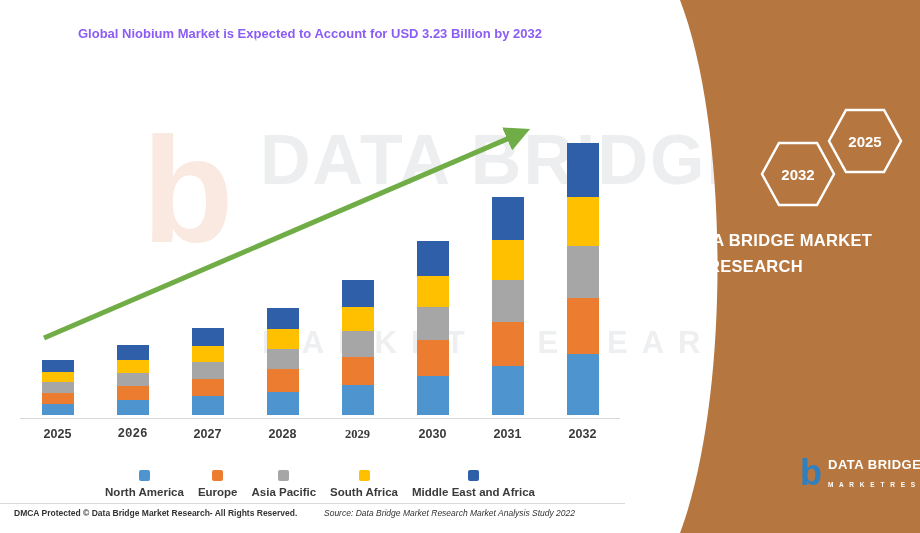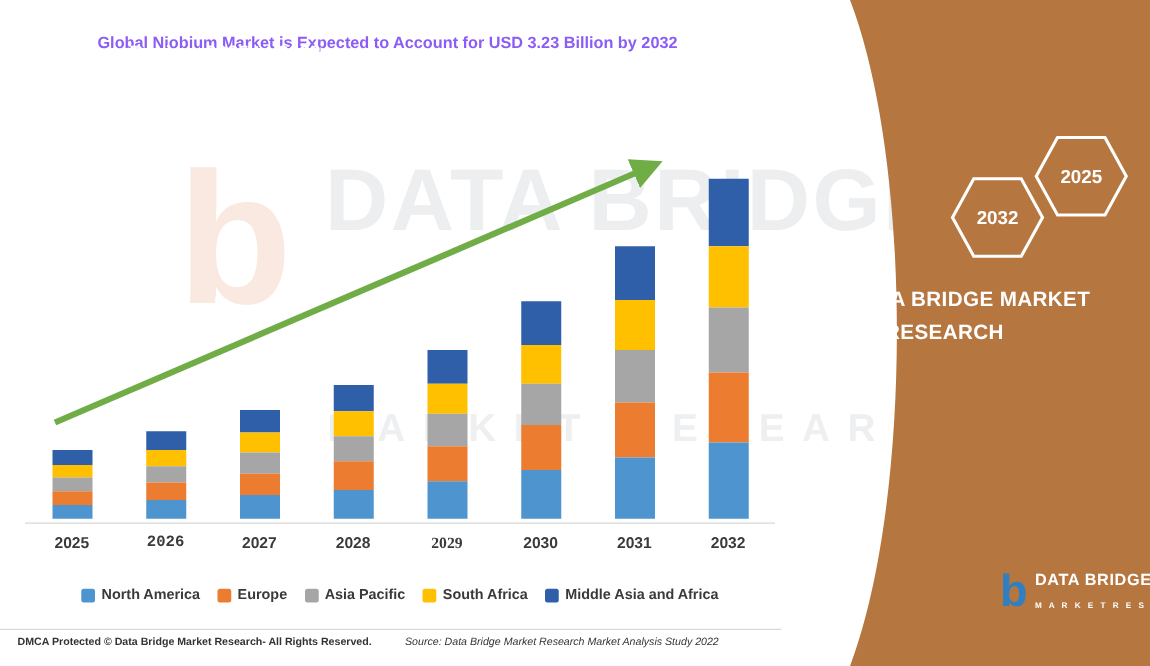--- a/index.html
+++ b/index.html
@@ -207,20 +207,21 @@
     align-items: center;
     gap: 14px;
   }
   .legend-item {
     display: flex;
     align-items: center;
     gap: 5px;
     font-size: 11.5px;
     font-weight: bold;
     color: #3a3a3a;
+    flex-direction: column;
   }
   .legend-swatch {
     width: 11px;
     height: 11px;
     border-radius: 2px;
     display: inline-block;
   }
 
   
   #footer-line {
@@ -387,21 +388,21 @@
       <div class="legend-item">
         <span class="legend-swatch" style="background: rgb(166, 166, 166);"></span>
         <span>Asia Pacific</span>
       </div>
       <div class="legend-item">
         <span class="legend-swatch" style="background: rgb(255, 192, 0);"></span>
         <span>South Africa</span>
       </div>
       <div class="legend-item">
         <span class="legend-swatch" style="background: rgb(47, 95, 168);"></span>
-        <span>Middle Asia and Africa</span>
+        <span>Middle East and Africa</span>
       </div>
     </div>
 
   <div id="footer-line"></div>
   <div id="footer">
     <span class="dmca">DMCA Protected © Data Bridge Market Research- All Rights Reserved.</span>
     <span class="source">Source: Data Bridge Market Research Market Analysis Study 2022</span>
   </div>
 
   <div id="right-panel">

